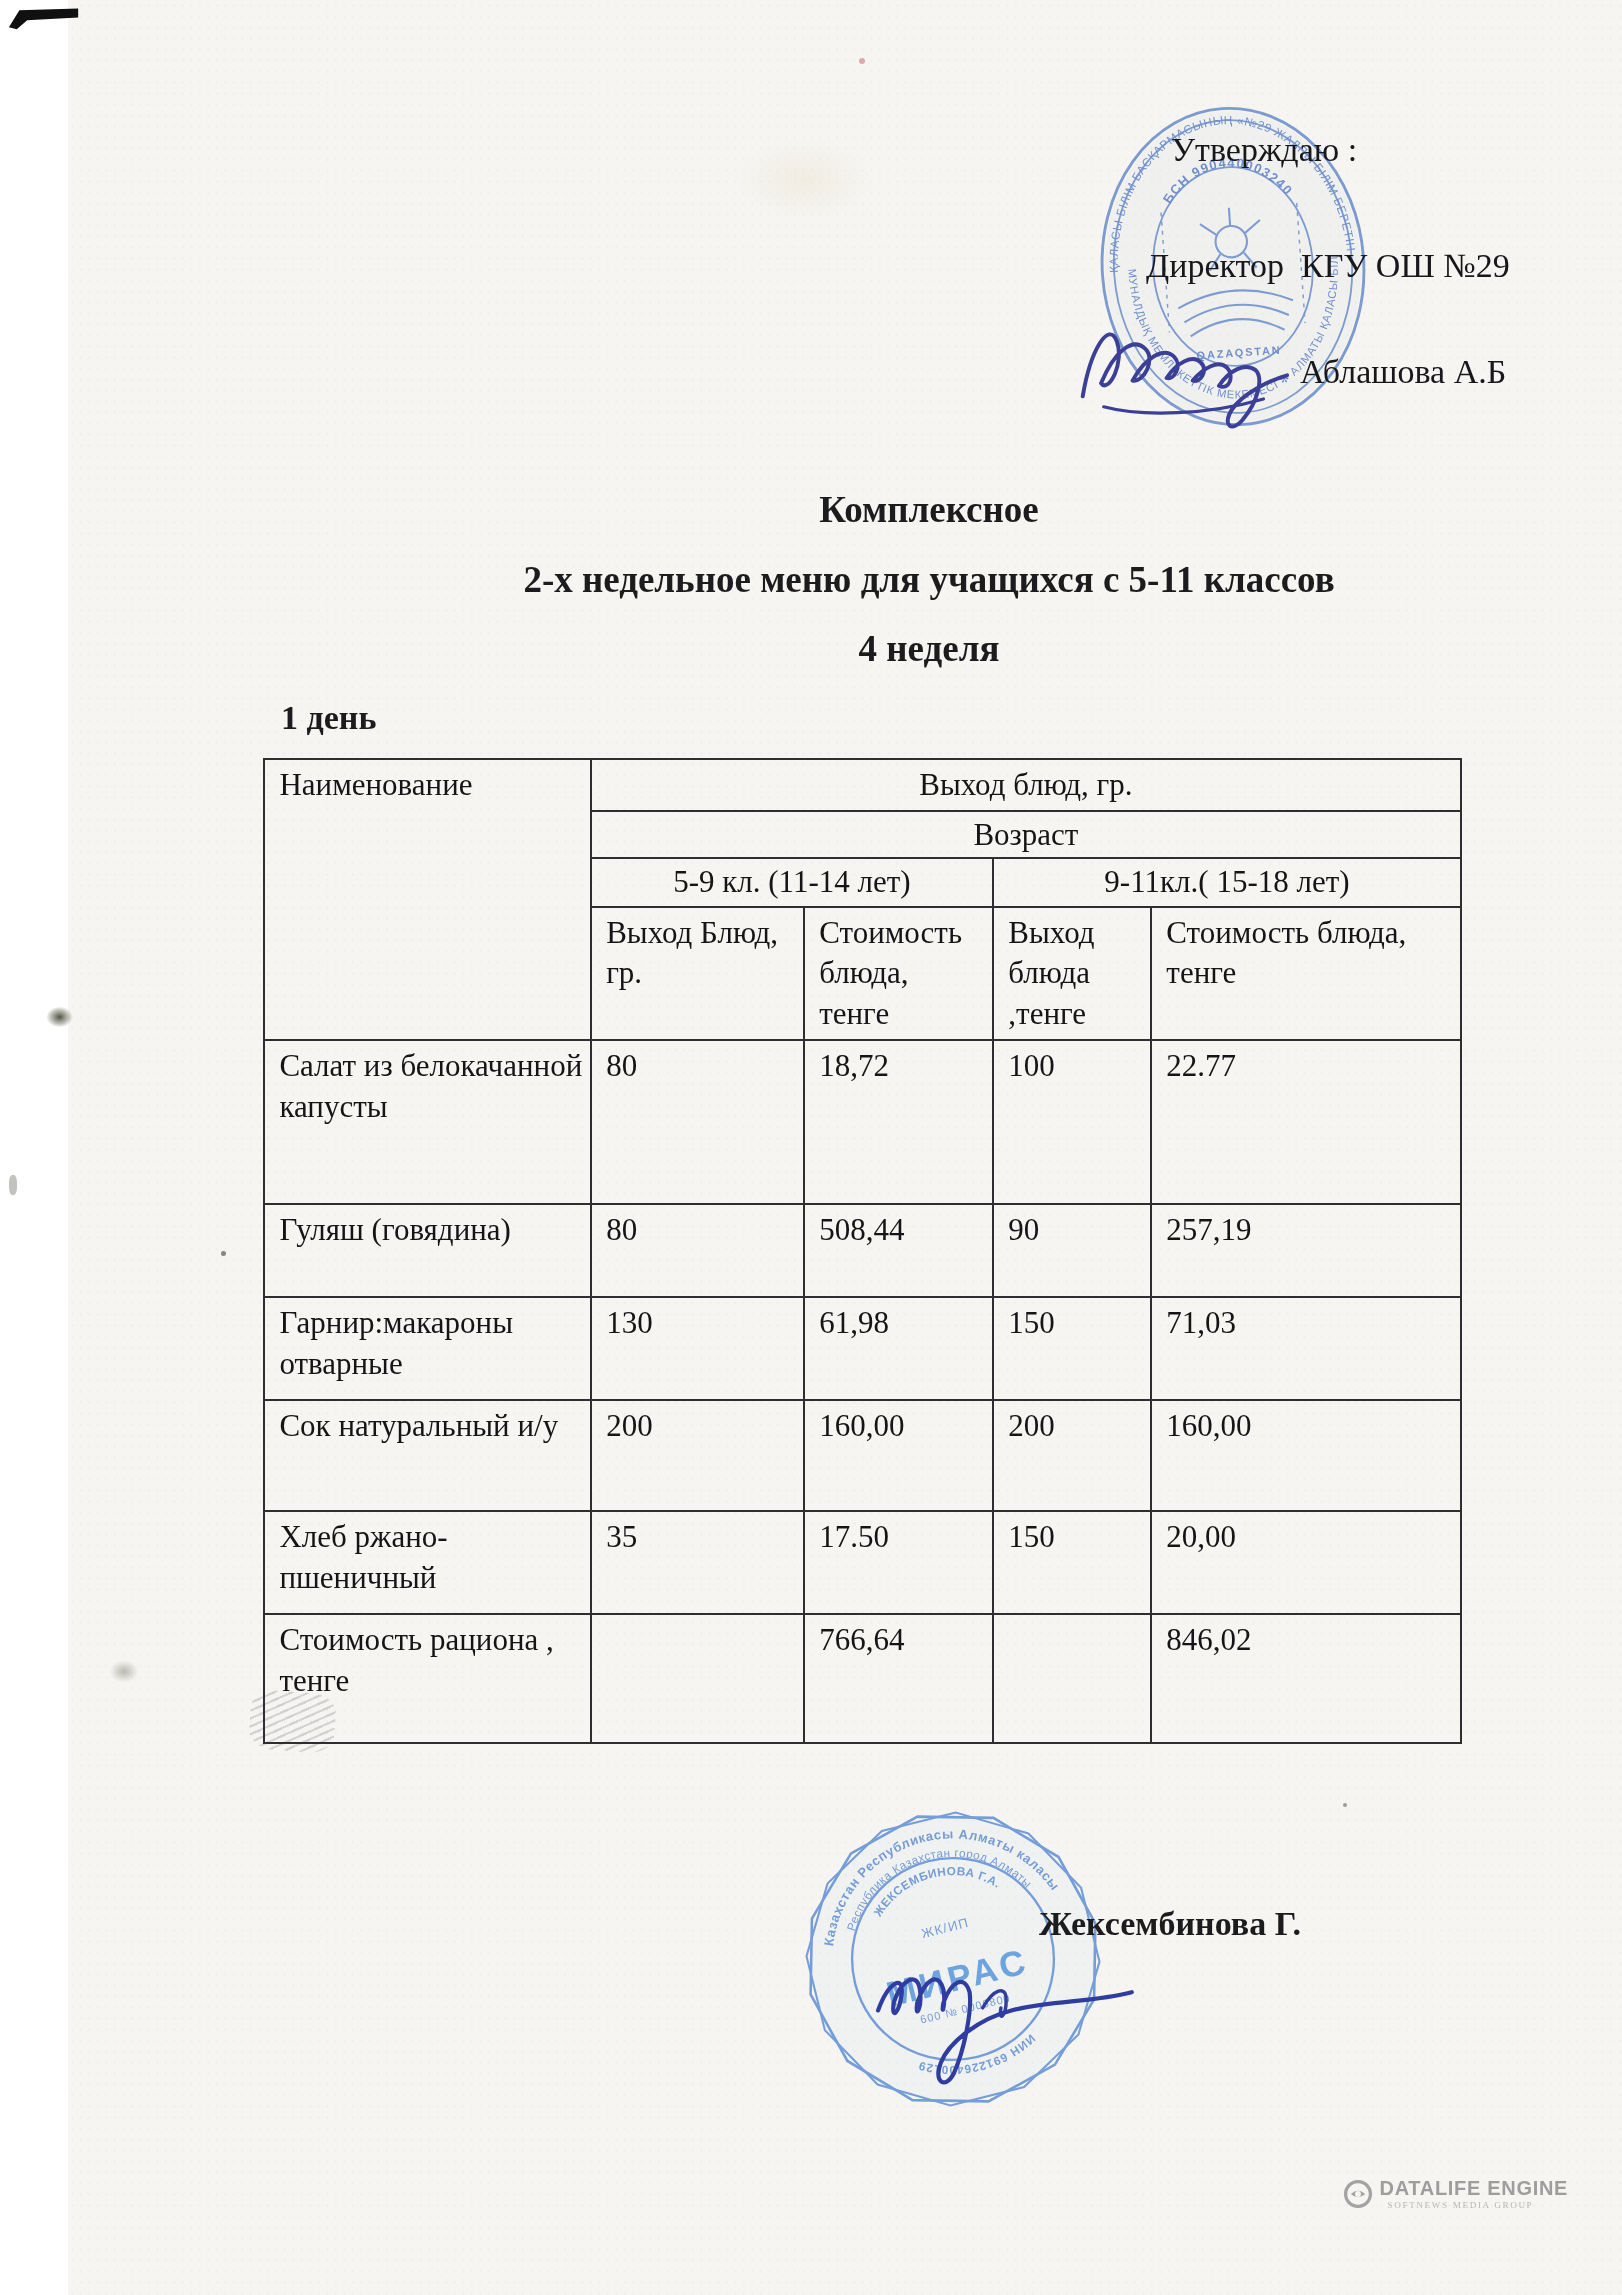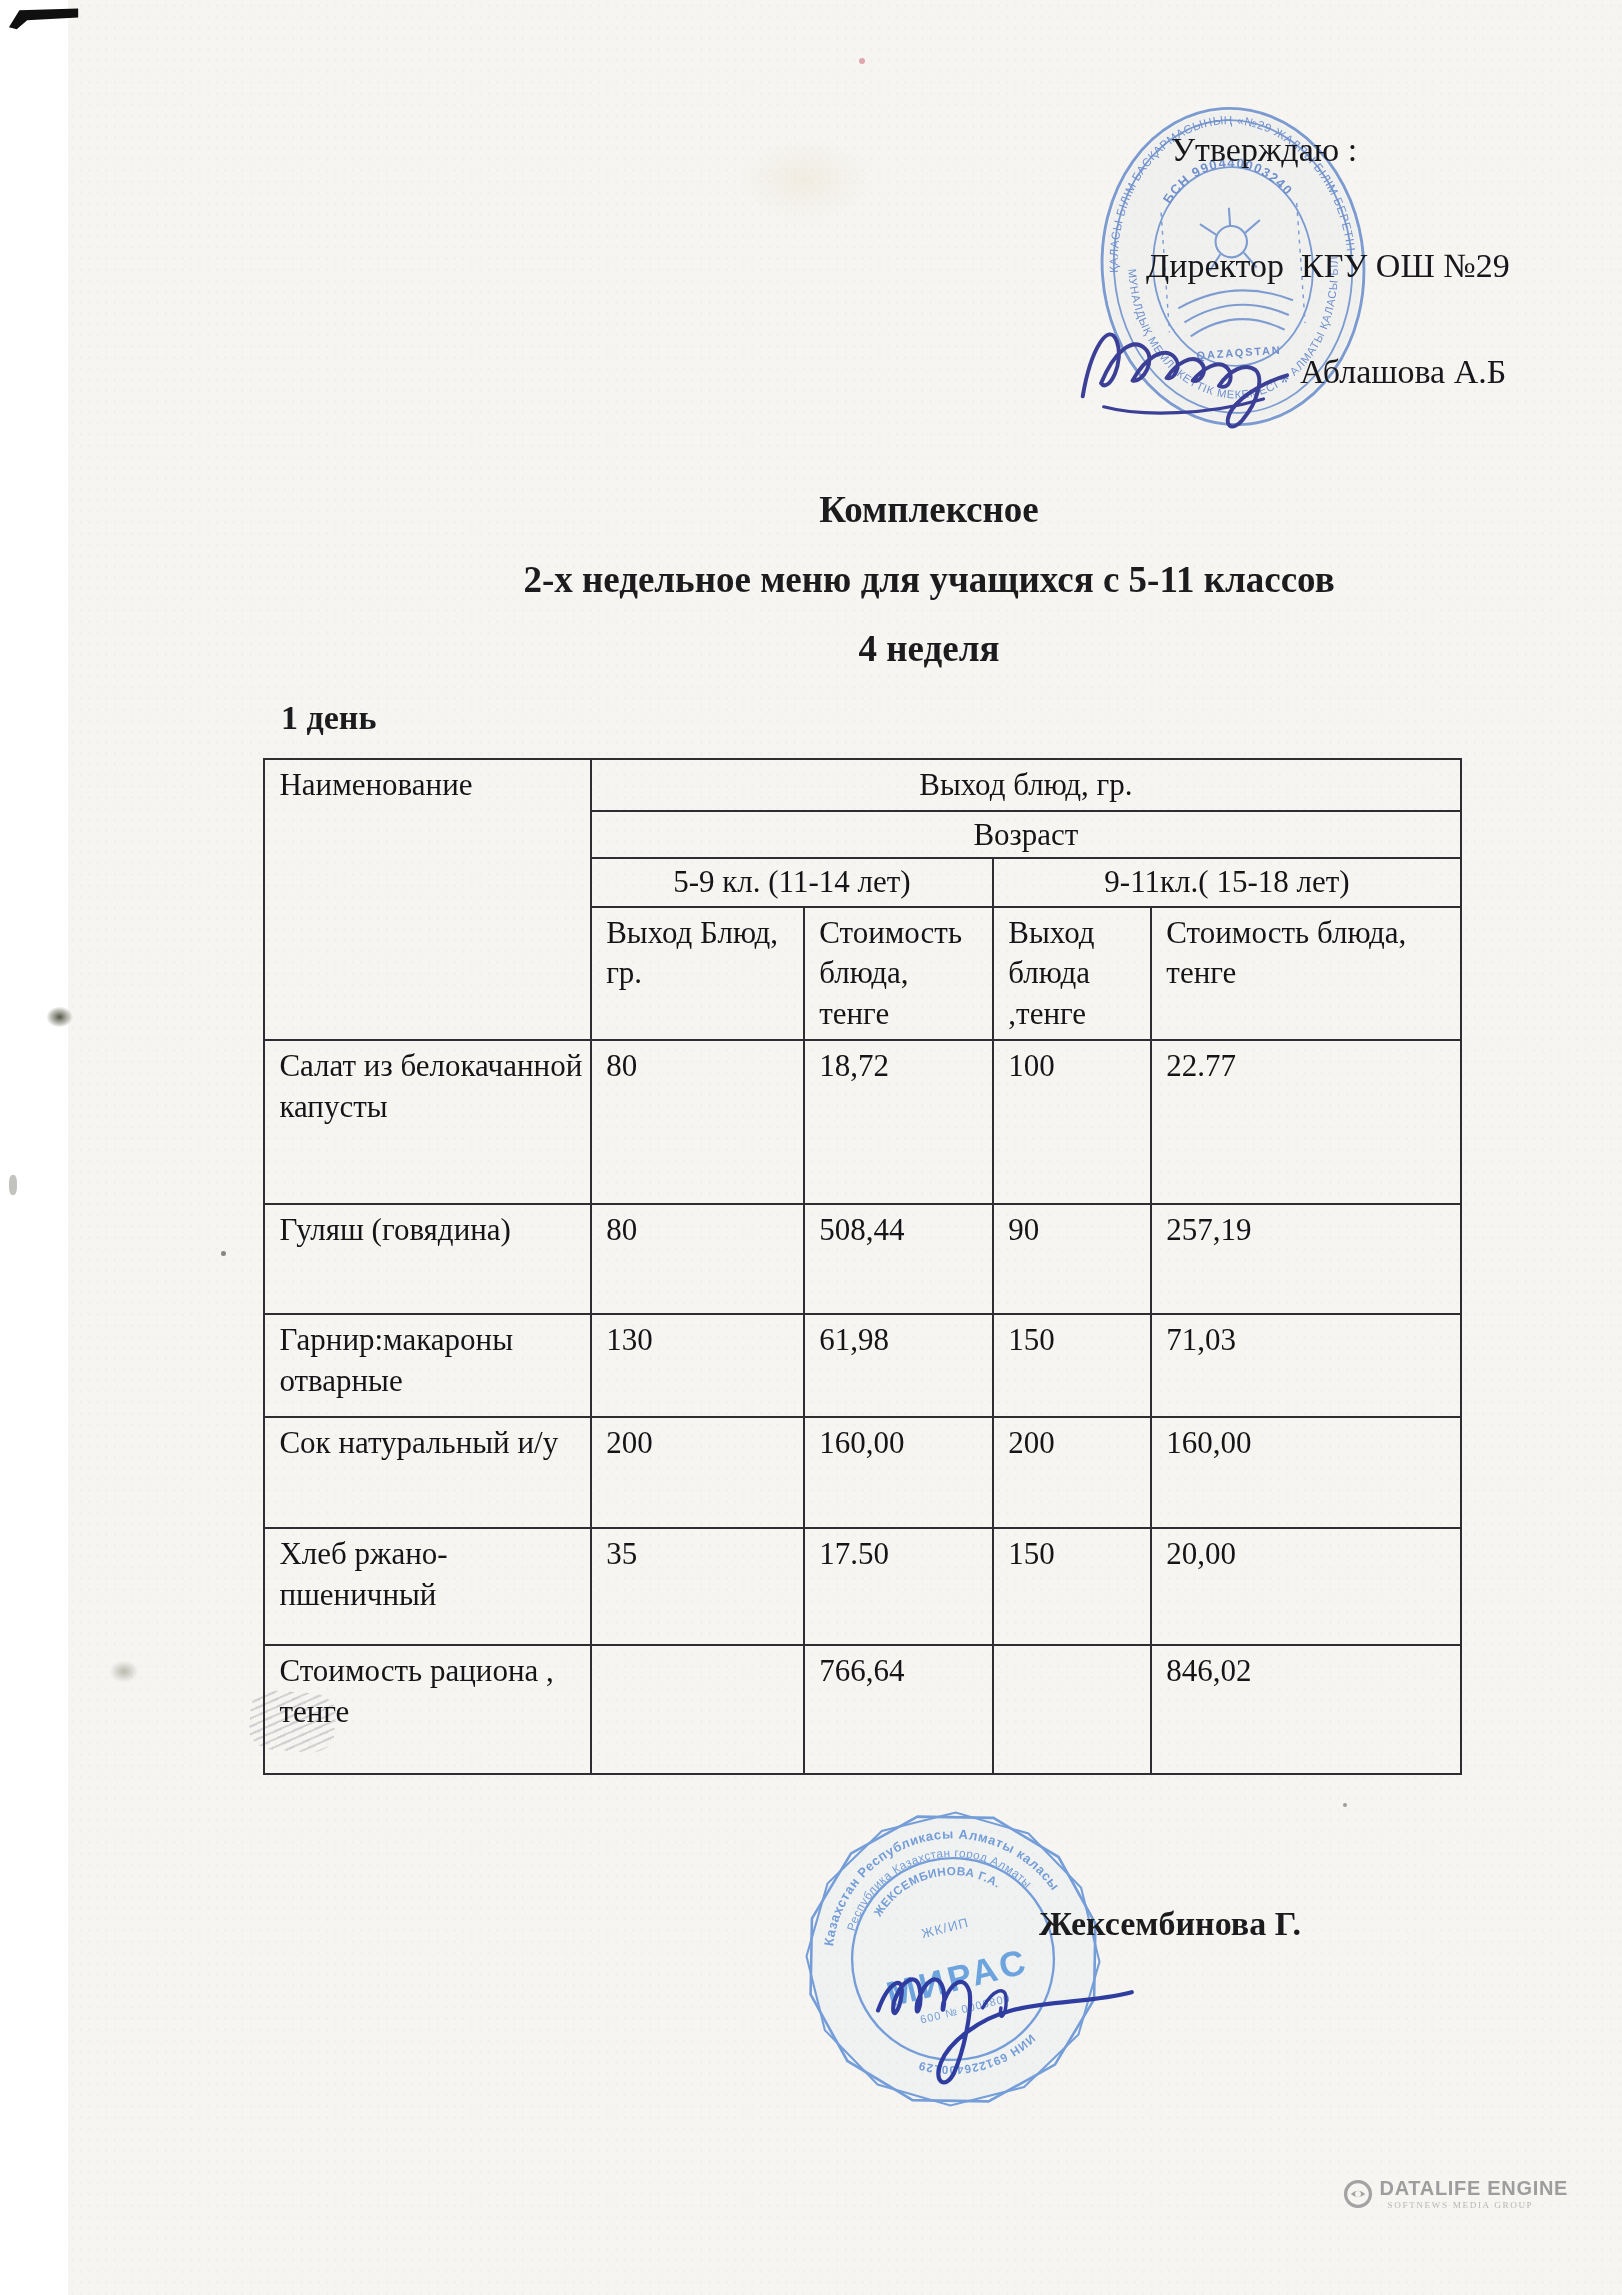--- a/index.html
+++ b/index.html
@@ -54,22 +54,22 @@
   }
   table.menu th, table.menu td {
     border:2px solid #2e2e32; vertical-align:top; text-align:left;
     padding:5.2px 6.5px 5.2px 14.4px; font-weight:normal; overflow:hidden;
   }
   tr.hrow-1 th.group { text-align:center; vertical-align:middle; padding:2.6px; }
   tr.hrow-2 th { text-align:center; vertical-align:middle; padding:2.6px; }
   tr.hrow-3 th { text-align:center; vertical-align:middle; padding:3px; }
   .split-head { display:flex; justify-content:center; }
   tr.hrow-1 { height:52px; } tr.hrow-2 { height:41px; } tr.hrow-3 { height:41px; } tr.hrow-4 { height:122px; }
-  tr.drow-0 { height:164px; } tr.drow-1 { height:110px; } tr.drow-2 { height:103px; }
-  tr.drow-3 { height:111px; } tr.drow-4 { height:117px; } tr.drow-5 { height:129px; }
+  tr.drow-0 { height:164px; } tr.drow-1 { height:93px; } tr.drow-2 { height:103px; }
+  tr.drow-3 { height:111px; } tr.drow-4 { height:103px; } tr.drow-5 { height:129px; }
 
   .footer-label { position:absolute; left:347px; top:1905px; font-size:34px; font-weight:bold; z-index:3; }
   .footer-name  { position:absolute; left:1039px; top:1905px; font-size:34px; font-weight:bold; z-index:3; }
 
   .watermark { position:absolute; left:1343px; top:2178px; display:flex; align-items:center; gap:6.5px; z-index:3; }
   .wm-text-brand { font-family:"Liberation Sans","DejaVu Sans",sans-serif; font-size:20px; font-weight:bold;
     color:#9d9d9d; letter-spacing:0.7px; line-height:1; }
   .wm-text-sub { font-family:Liberation Serif, serif; font-size:9.2px;
     color:#b7b7b7; letter-spacing:1.6px; line-height:1; margin-top:3.3px;margin-left:8px; }
   .stamp-sans { font-family:"Liberation Sans","DejaVu Sans",sans-serif; }

